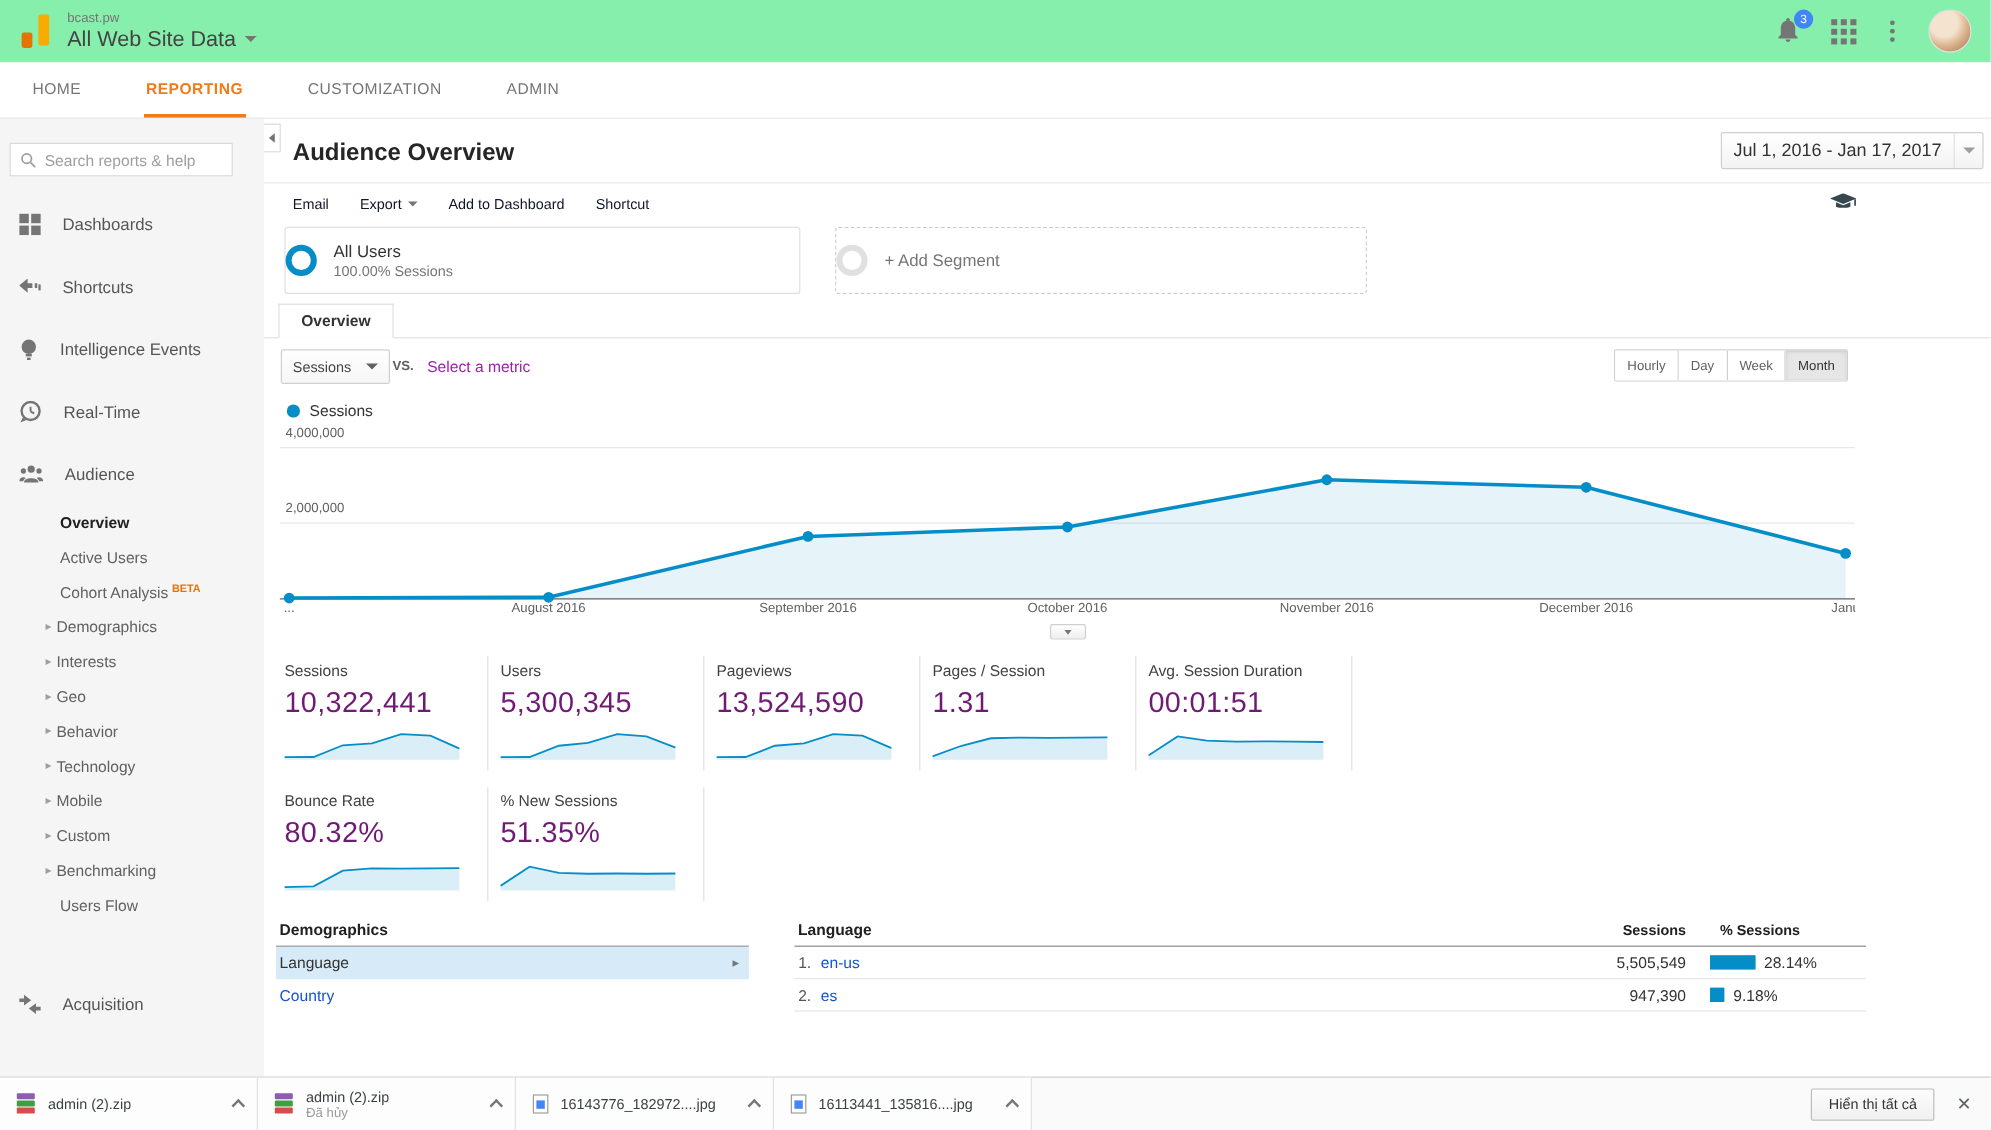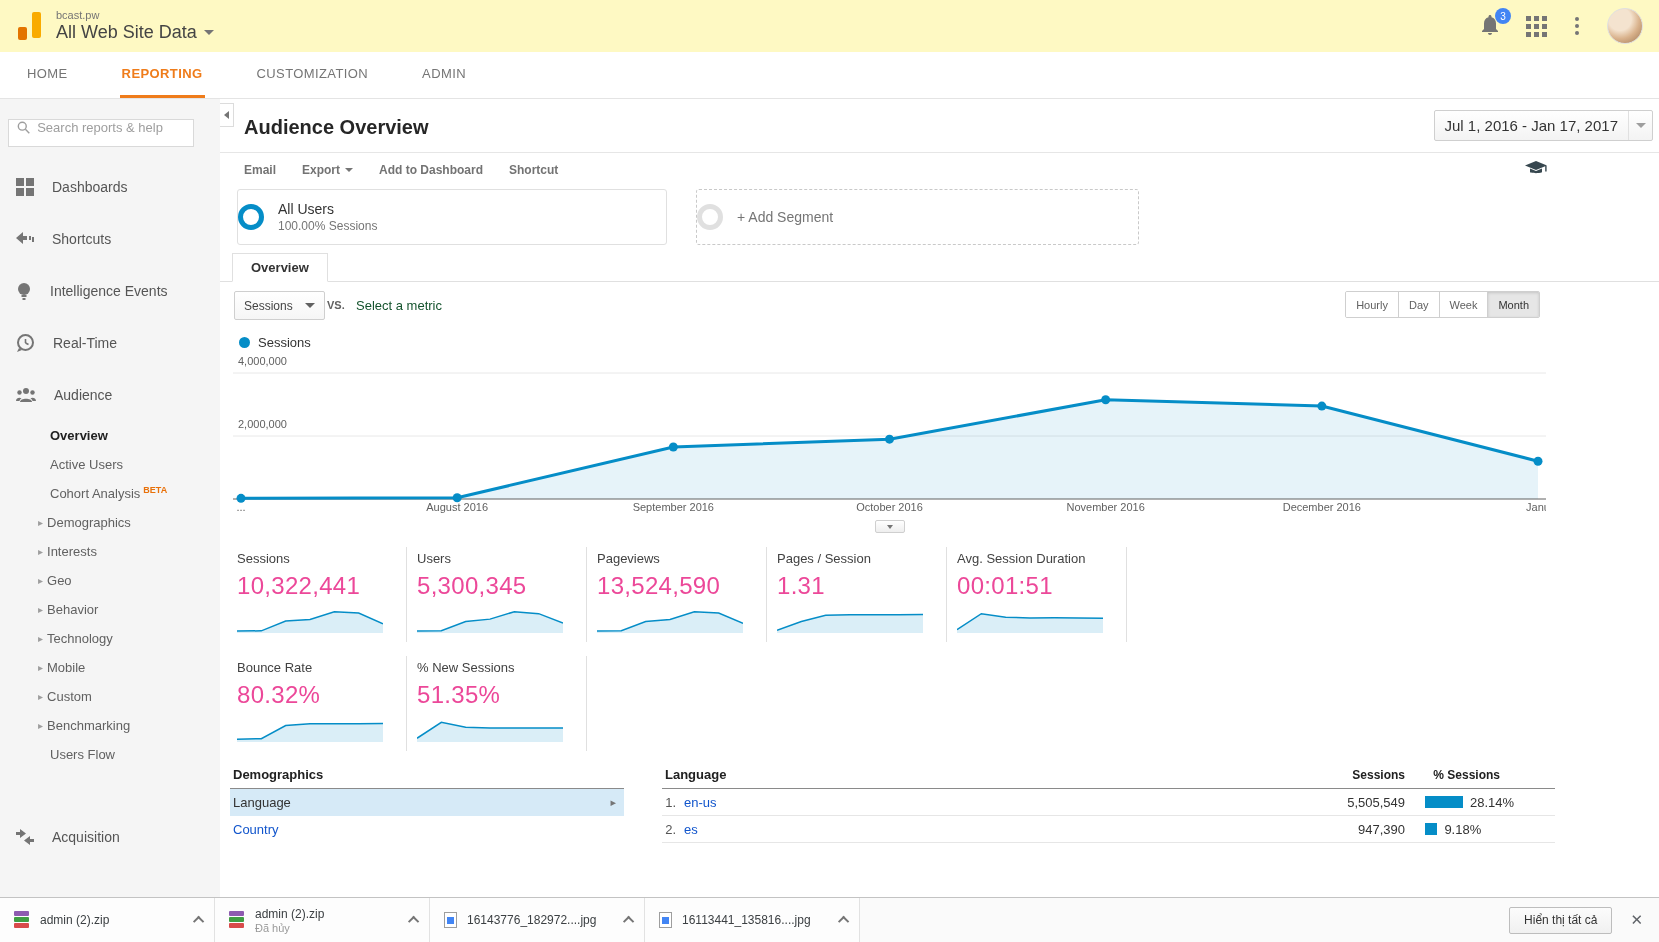--- a/index.html
+++ b/index.html
@@ -1,21 +1,21 @@
 <!DOCTYPE html>
 <html><head>
 <meta charset="utf-8">
 <style>
   *{margin:0;padding:0;box-sizing:border-box}
   html,body{width:1659px;height:942px;overflow:hidden}
   body{font-family:"Liberation Sans","DejaVu Sans",sans-serif;background:#fff;color:#333}
   .app{width:1659px;height:942px;display:flex;flex-direction:column;position:relative;background:#fff}
 
   
-  .topbar{height:52px;display:flex;align-items:center;padding:16px 16px;background:#fef9c3;flex:0 0 auto}
+  .topbar{height:52px;display:flex;align-items:center;padding:16px 16px;background:#86efac;flex:0 0 auto}
   .ga-logo{width:28px;height:28px;position:relative;margin-right:12px}
   .ga-logo .b1{position:absolute;right:3px;top:0;width:9px;height:26px;background:#f9ab00;border-radius:2px}
   .ga-logo .b2{position:absolute;left:2px;bottom:0;width:9px;height:13px;background:#e37400;border-radius:2px}
   .acct{display:flex;flex-direction:column;line-height:1.15}
   .acct .acc-name{font-size:11px;color:#757575}
   .acct .prop{font-size:18px;color:#444;display:flex;align-items:center;gap:7px;cursor:pointer}
   .caret-down{width:0;height:0;border-left:5px solid transparent;border-right:5px solid transparent;border-top:5px solid #757575;display:inline-block}
   .topbar-right{margin-left:auto;display:flex;align-items:center;gap:24px}
   .bell{position:relative;width:22px;height:24px}
   .badge{position:absolute;top:-6px;right:-9px;background:#4285f4;color:#fff;font-size:10px;width:16px;height:16px;border-radius:50%;display:flex;align-items:center;justify-content:center}
@@ -26,21 +26,21 @@
   .avatar{width:36px;height:36px;border-radius:50%;background:radial-gradient(circle at 35% 30%,#f4e3cf 0 35%,#d9b28c 60%,#9c7450);border:1px solid #e0e0e0}
 
   
   .navbar{height:47px;display:flex;align-items:stretch;padding-left:25px;border-bottom:1px solid #e4e4e4;background:#fff;flex:0 0 auto}
   .navtab{display:flex;align-items:center;padding:0 2px;margin-right:50px;font-size:13px;letter-spacing:.4px;color:#757575;cursor:pointer;border-bottom:3px solid transparent}
   .navtab.active{color:#ef7c1a;border-bottom-color:#ef7c1a;font-weight:bold}
 
   
   .main{flex:1;display:flex;min-height:0}
   .sidebar{width:220px;background:#f5f5f5;flex:0 0 auto;position:relative;overflow:hidden}
-  .searchbox{margin:20px 26px 14px 8px;height:28px;background:#fff;border:1px solid #d9d9d9;display:flex;align-items:flex-start;padding:0 8px;gap:7px}
+  .searchbox{margin:20px 26px 14px 8px;height:28px;background:#fff;border:1px solid #d9d9d9;display:flex;align-items:center;padding:0 8px;gap:7px}
   .searchbox input{border:0;outline:0;font-size:13px;color:#555;width:100%;font-family:inherit;background:transparent}
   .searchbox input::placeholder{color:#9e9e9e}
   .side-item{height:52px;display:flex;align-items:center;gap:18px;padding-left:16px;font-size:14px;color:#555;cursor:pointer}
   .side-item svg{flex:0 0 auto}
   .subnav{padding-left:0}
   .sub-item{height:29px;display:flex;align-items:center;padding-left:50px;font-size:13px;color:#616161;cursor:pointer;position:relative}
   .sub-item.active{font-weight:bold;color:#212121}
   .sub-item .arr{color:#9e9e9e;font-size:10px;margin-right:4px;margin-left:-12px}
   .beta{color:#e8710a;font-size:9px;font-weight:bold;margin-left:3px;transform:translateY(-4px);display:inline-block}
   .side-item.acquisition{margin-top:42px}
@@ -49,41 +49,41 @@
   .collapse-btn{position:absolute;left:-1px;top:4px;width:15px;height:24px;background:#fff;border:1px solid #dcdcdc;display:flex;align-items:center;justify-content:center;cursor:pointer;z-index:5}
   .tri-left{width:0;height:0;border-top:4px solid transparent;border-bottom:4px solid transparent;border-right:5px solid #757575}
 
   .title-row{position:absolute;left:0;top:0;right:0;height:54px;border-bottom:1px solid #e6e6e6;background:#fff}
   .title-row h1{position:absolute;left:24px;top:17px;font-size:20px;font-weight:bold;color:#262626}
   .datebox{position:absolute;right:6px;top:11px;height:31px;display:flex;align-items:center;border:1px solid #cfcfcf;border-radius:2px;background:linear-gradient(#fff,#f3f3f3);cursor:pointer}
   .datebox .dtext{padding:0 10px;font-size:15px;color:#333}
   .datebox .darr{width:24px;align-self:stretch;display:flex;align-items:center;justify-content:center;border-left:1px solid #e0e0e0}
 
   .actions-row{position:absolute;left:0;top:54px;right:0;height:34px;display:flex;align-items:center;padding-left:24px;gap:26px;background:#fff}
-  .action{font-size:12px;font-weight:bold;color:#737373;display:flex;align-items:center;gap:5px;cursor:pointer}
+  .action{font-size:12px;font-weight:normal;color:#0f172a;display:flex;align-items:center;gap:5px;cursor:pointer}
   .action .caret-down{border-left-width:4px;border-right-width:4px;border-top-width:4px}
   .mortarboard{position:absolute;right:112px;top:8px;cursor:pointer}
 
   .segments-row{position:absolute;left:16px;top:90px;right:0;height:58px}
   .segment-box{position:absolute;top:0;height:56px;background:#fff;border:1px solid #e0e0e0;border-radius:3px;display:flex;align-items:center;gap:14px;cursor:pointer}
   .segment-box.allusers{left:1px;width:430px}
   .segment-box.addseg{left:460px;width:443px;border:1px dashed #c9c9c9;color:#757575}
   .donut{width:26px;height:26px;border-radius:50%;border:5px solid #058dc7;background:#fff}
   .donut.gray{border-color:#e0e0e0}
   .seg-title{font-size:14px;color:#333;line-height:1.25}
   .seg-sub{font-size:12px;color:#757575}
   .addseg-label{font-size:14px;color:#757575}
 
   .tabline{position:absolute;left:0;top:182px;right:0;height:1px;background:#e0e0e0}
   .tab{position:absolute;left:12px;top:154px;height:29px;padding:0 18px;background:#fff;border:1px solid #e0e0e0;border-bottom:1px solid #fff;display:flex;align-items:center;font-size:13px;font-weight:bold;color:#333;z-index:2}
 
   .controls-row{position:absolute;left:14px;top:190px;right:0;height:36px}
   .metric-select{position:absolute;left:0;top:2px;height:29px;border:1px solid #cfcfcf;border-radius:2px;background:linear-gradient(#fff,#f6f6f6);display:flex;align-items:center;padding:0 9px;gap:12px;font-size:12px;color:#444;cursor:pointer}
   .vs{position:absolute;left:93px;top:10px;font-size:11px;font-weight:bold;color:#616161}
-  .sel-metric{position:absolute;left:122px;top:9px;font-size:13px;color:#14532d;cursor:pointer}
+  .sel-metric{position:absolute;left:122px;top:9px;font-size:13px;color:#a21caf;cursor:pointer}
   .granularity{position:absolute;right:119px;top:2px;display:flex;height:27px;border:1px solid #cfcfcf;border-radius:2px;overflow:hidden}
   .gbtn{padding:0 10px;display:flex;align-items:center;font-size:11px;color:#616161;background:#fff;border-right:1px solid #cfcfcf;cursor:pointer}
   .gbtn:last-child{border-right:0}
   .gbtn.active{background:#e6e6e6;box-shadow:inset 0 1px 3px rgba(0,0,0,.15);color:#333}
 
   .legend-row{position:absolute;left:19px;top:236px;display:flex;align-items:center;gap:8px;font-size:13px;color:#333}
   .ldot{width:11px;height:11px;border-radius:50%;background:#058dc7}
 
   .chart-block{position:absolute;left:13px;top:258px;width:1313px;height:160px}
   .ylab{position:absolute;left:5px;font-size:11px;color:#616161;background:#fff;padding-right:4px}
@@ -93,21 +93,21 @@
   .xlabels{position:absolute;left:0;top:144px;width:1313px;height:16px;overflow:hidden}
   .xlabels div{position:absolute;transform:translateX(-50%);font-size:11px;color:#616161;white-space:nowrap}
   .expander{position:absolute;left:50%;top:163px;transform:translateX(-50%);width:30px;height:13px;border:1px solid #cfcfcf;border-radius:2px;background:linear-gradient(#fff,#eee);display:flex;align-items:center;justify-content:center;cursor:pointer}
   .expander .caret-down{border-left-width:3px;border-right-width:3px;border-top-width:4px}
 
   .metrics{position:absolute;left:17px;top:448px;width:1010px}
   .mrow{display:flex}
   .mrow+.mrow{margin-top:14px}
   .mcard{width:170px;margin-right:10px;border-right:1px solid #e0e0e0;padding:4px 12px 8px 0;cursor:pointer}
   .mlabel{font-size:13px;color:#424242;white-space:nowrap}
-  .mvalue{font-size:24px;color:#ec4899;margin-top:6px;letter-spacing:.3px}
+  .mvalue{font-size:24px;color:#701a75;margin-top:6px;letter-spacing:.3px}
   .mspark{width:146px;height:26px;margin-top:8px}
   .mspark svg{width:100%;height:100%;display:block}
 
   .visitors{position:absolute;left:1035px;top:430px;width:340px}
   .vlegend{display:flex;justify-content:center;gap:18px;font-size:12px;color:#424242}
   .vlegend .sq{width:12px;height:12px;display:inline-block;margin-right:5px;vertical-align:-2px}
   .pie{position:relative;width:176px;height:176px;border-radius:50%;margin:18px auto 0}
   .pielab{position:absolute;font-size:11px;font-weight:bold;color:#fff}
   .pielab.right{right:24px;top:84px}
   .pielab.left{left:20px;top:80px}

